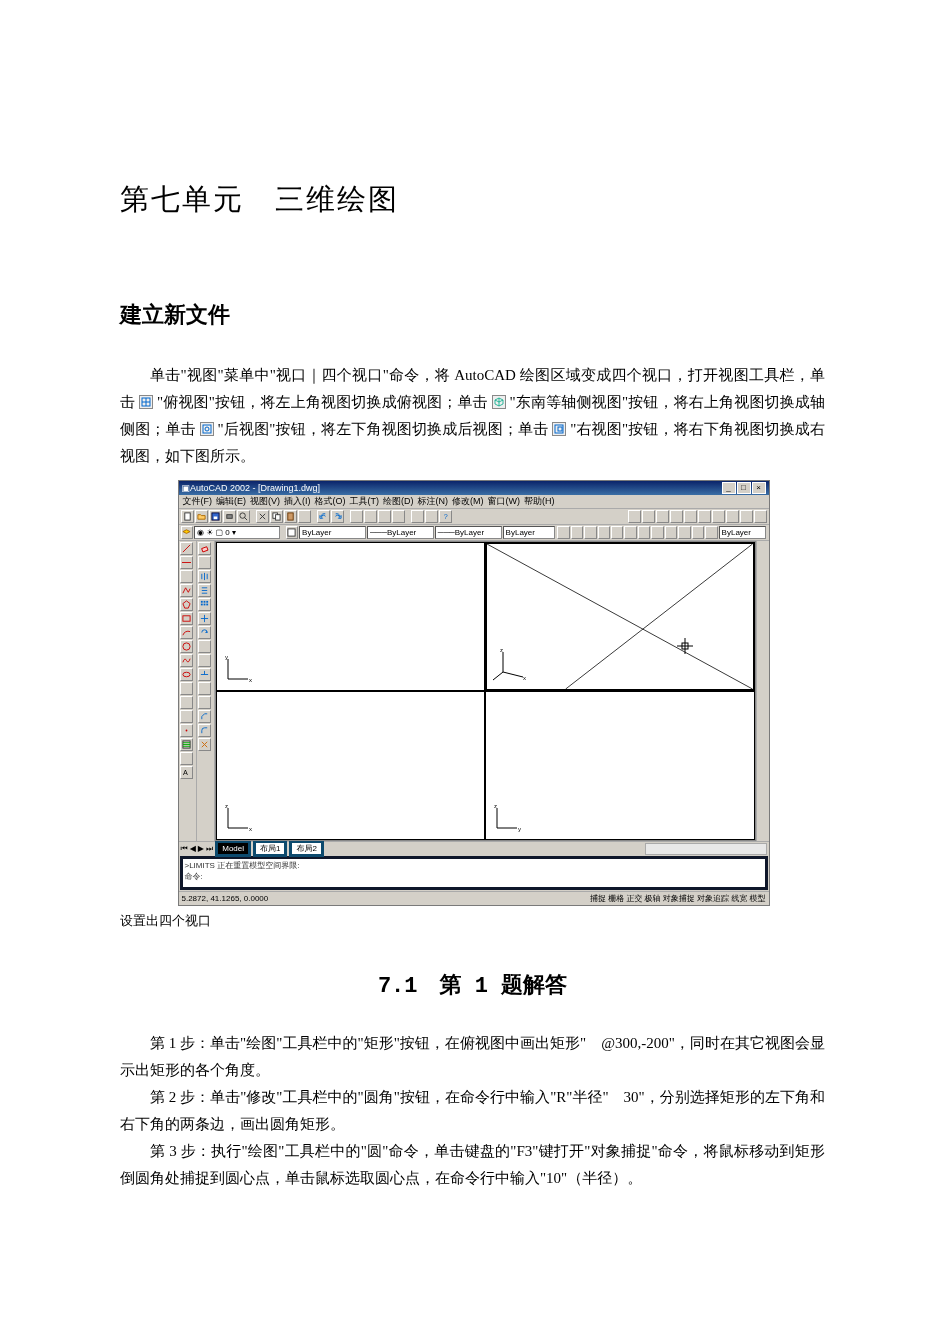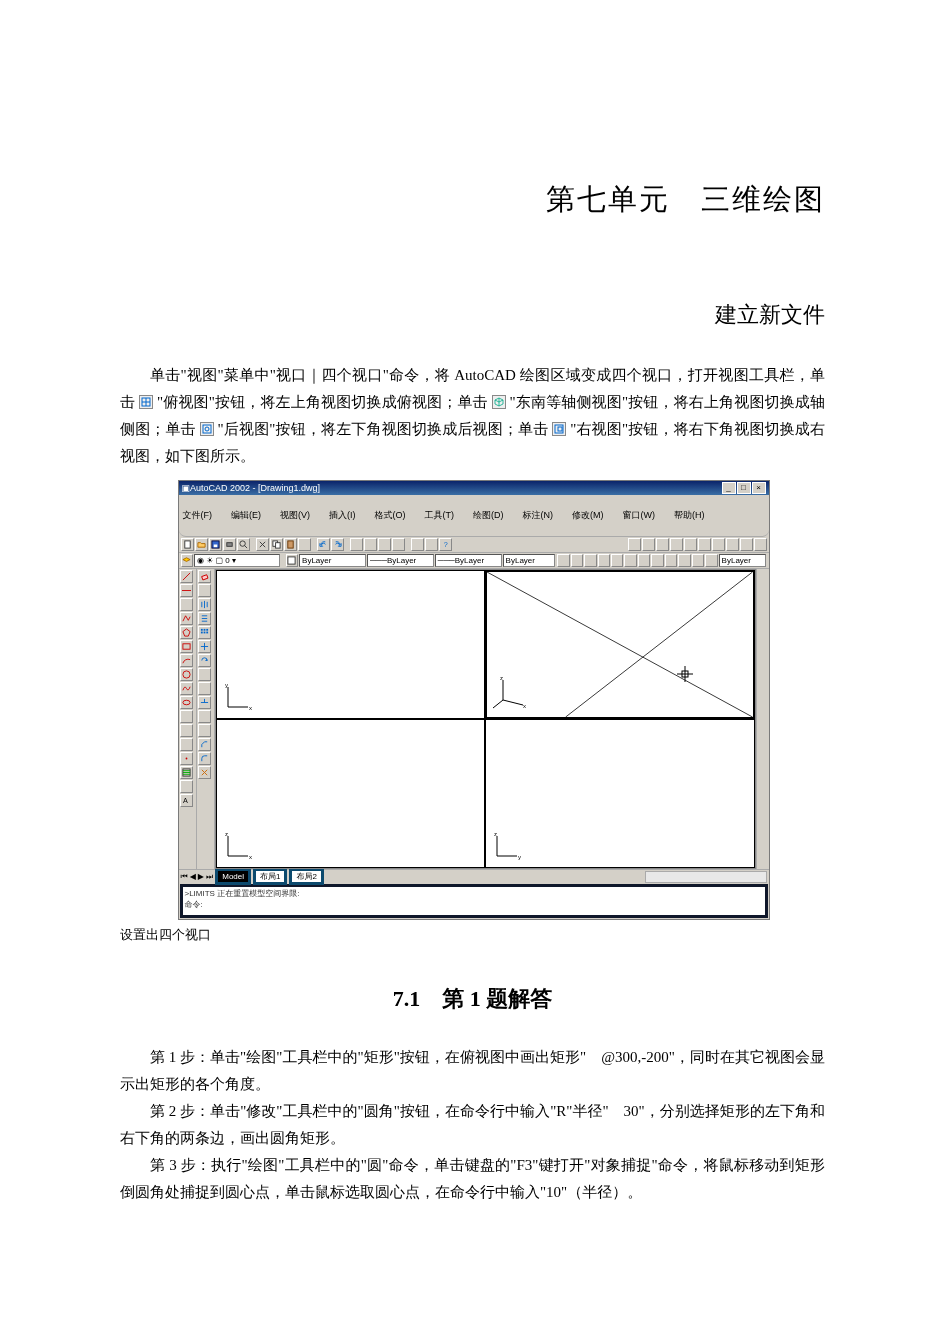--- a/index.html
+++ b/index.html
@@ -9,39 +9,39 @@
     padding: 0;
     color: #000;
   }
   .page {
     width: 945px;
     margin: 0 auto;
     padding: 180px 120px 120px 120px;
     box-sizing: border-box;
   }
   .unit-title {
-    text-align: right;
+    text-align: left;
     font-size: 29px;
     font-weight: normal;
     font-family: "SimHei", "黑体", sans-serif;
     letter-spacing: 2px;
     margin-bottom: 80px;
   }
   .sub-title {
-    text-align: right;
+    text-align: left;
     font-size: 22px;
-    font-weight: normal;
+    font-weight: bold;
     font-family: "SimSun", serif;
     margin-bottom: 32px;
   }
   .section-title {
     text-align: center;
     font-size: 22px;
     font-weight: bold;
-    font-family: Liberation Serif, serif;
+    font-family: Liberation Mono, monospace;
     margin: 40px 0 30px 0;
   }
   p.body {
     font-size: 15px;
     line-height: 1.8;
     text-align: justify;
     margin: 0;
     text-indent: 2em;
   }
   .icon-svg {
@@ -88,24 +88,23 @@
   .cad-title .winbtn {
     width: 12px; height: 10px; background:#d4d0c8; border:1px solid #fff; margin-left:1px;
     display:flex; align-items:center; justify-content:center; color:#000; font-size:8px; line-height:1;
   }
   .cad-menu {
     height: 13px;
     background:#d4d0c8;
     border-bottom:1px solid #aaa;
     display:flex;
     align-items:center;
-    gap:19px;
-    padding:14px 4px;
+    gap:4px;
+    padding:0 4px;
     font-size:9px;
-    border-radius:7px;
   }
   .cad-toolbar {
     height: 15px;
     background:#d4d0c8;
     border-bottom:1px solid #aaa;
     display:flex;
     align-items:center;
     gap:1px;
     padding:0 2px;
     overflow:hidden;
@@ -554,20 +553,25 @@
         <span class="tab">布局2</span>
         <span style="flex:1"></span>
         <span style="width:120px;height:10px;background:#e8e8e8;border:1px solid #aaa"></span>
       </div>
 
       <div class="cad-cmd">
         <div>&gt;LIMITS 正在重置模型空间界限:</div>
         <div>命令:</div>
       </div>
 
+      <div class="cad-status">
+        <span>5.2872, 41.1265, 0.0000</span>
+        <span style="flex:1"></span>
+        <span>捕捉 栅格 正交 极轴 对象捕捉 对象追踪 线宽 模型</span>
+      </div>
     </div>
   </div>
   <div class="fig-caption">设置出四个视口</div>
 
   <div class="section-title">7.1　第 1 题解答</div>
 
   <p class="body">第 1 步：单击"绘图"工具栏中的"矩形"按钮，在俯视图中画出矩形"　@300,-200"，同时在其它视图会显示出矩形的各个角度。</p>
   <p class="body">第 2 步：单击"修改"工具栏中的"圆角"按钮，在命令行中输入"R"半径"　30"，分别选择矩形的左下角和右下角的两条边，画出圆角矩形。</p>
   <p class="body">第 3 步：执行"绘图"工具栏中的"圆"命令，单击键盘的"F3"键打开"对象捕捉"命令，将鼠标移动到矩形倒圆角处捕捉到圆心点，单击鼠标选取圆心点，在命令行中输入"10"（半径）。</p>
 

